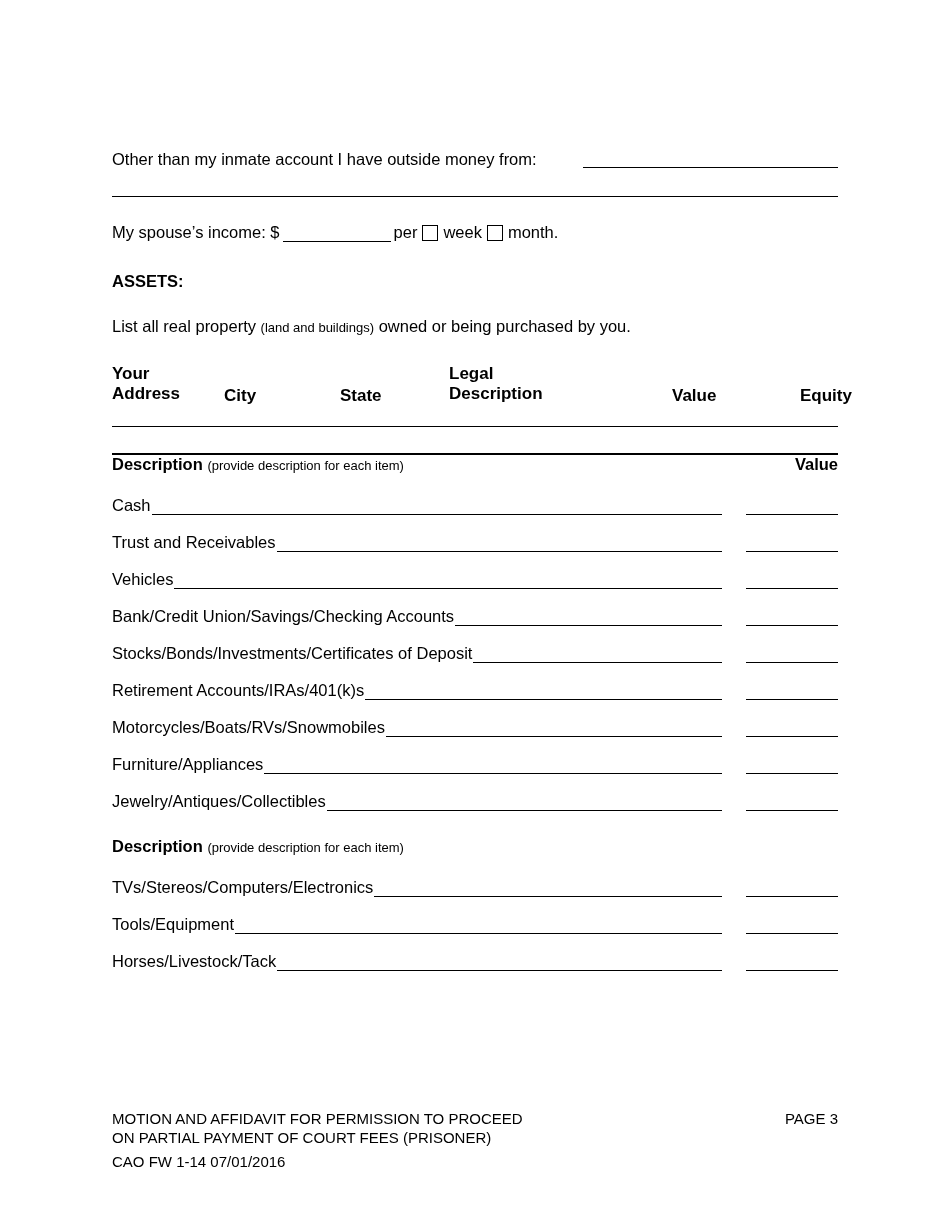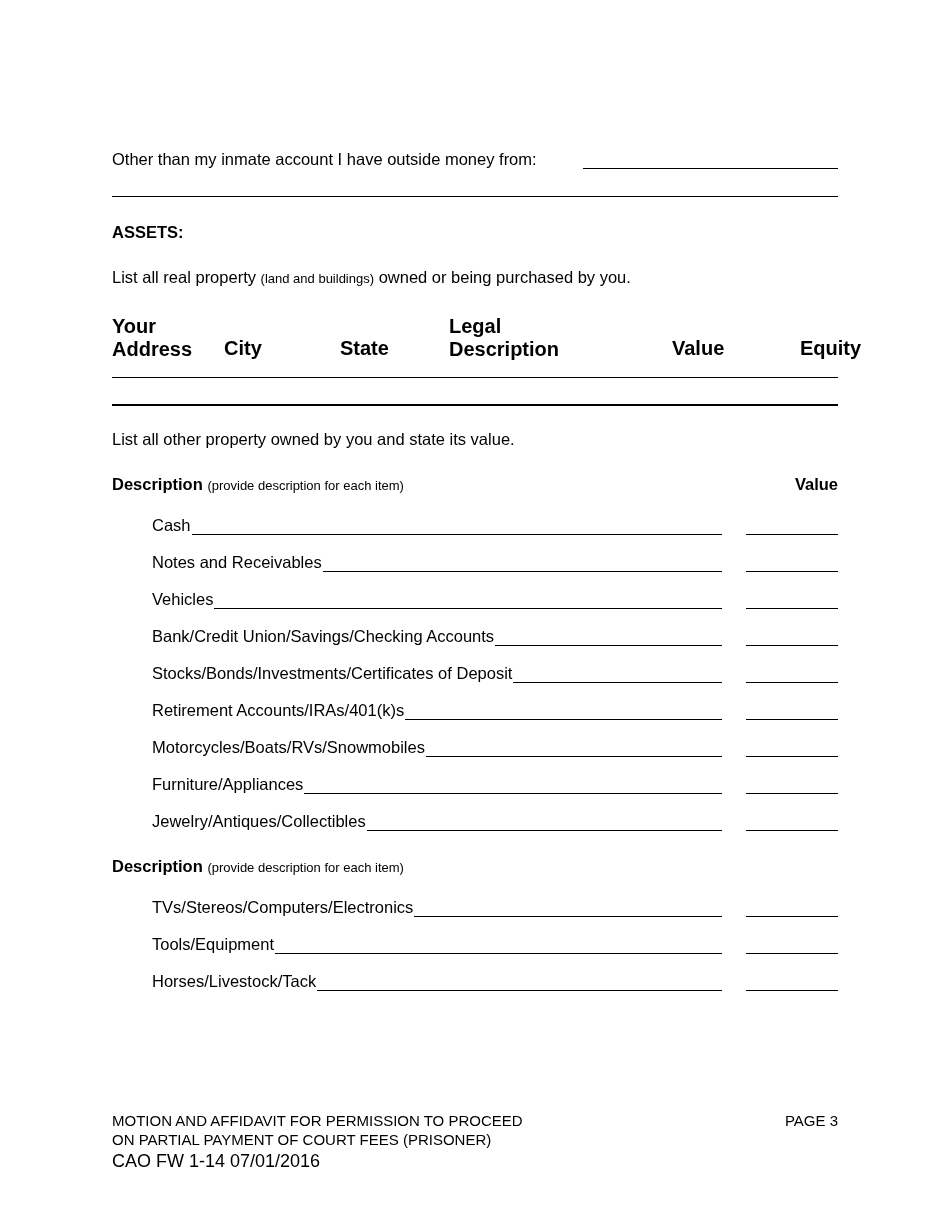--- a/index.html
+++ b/index.html
@@ -14,21 +14,21 @@
   .page {
     position: relative;
     width: 950px;
     height: 1230px;
     background: #ffffff;
     box-sizing: border-box;
     padding: 150px 112px 0 112px;
   }
   .line-row {
     display: flex;
-    align-items: center;
+    align-items: flex-start;
     font-size: 16.5px;
     line-height: 1.2;
     gap: 42px;
   }
   .txt { white-space: pre; }
   .fill {
     flex: 1 1 auto;
     border-bottom: 1.6px solid #000;
     height: 17px;
     margin-left: 4px;
@@ -73,21 +73,21 @@
     font-size: 16.5px;
     margin-bottom: 28px;
   }
   .small { font-size: 13px; text-align: center; }
 
   
   .rp-head {
     position: relative;
     height: 44px;
     font-weight: bold;
-    font-size: 20px;
+    font-size: 17px;
   }
   .rp-head span { position: absolute; white-space: pre; }
   .rp-rule {
     border-bottom: 1.4px solid #000;
     width: 100%;
     margin-top: 18px;
   }
   .rp-rule2 {
     border-bottom: 2.2px solid #000;
     width: 100%;
@@ -109,21 +109,21 @@
   }
   .desc-head b { font-weight: bold; }
 
   
   .item {
     display: flex;
     align-items: flex-end;
     font-size: 16.5px;
     margin-bottom: 18px;
   }
-  .item .label { white-space: pre; margin-left: 40px; }
+  .item .label { white-space: pre; }
   .item .lead {
     flex: 1 1 auto;
     border-bottom: 1.6px solid #000;
     height: 16px;
     margin-left: 1px;
   }
   .item .valbox {
     flex: 0 0 92px;
     border-bottom: 1.6px solid #000;
     height: 16px;
@@ -142,73 +142,81 @@
     right: 112px;
     bottom: 58px;
     display: flex;
     justify-content: space-between;
     align-items: flex-start;
     font-size: 15px;
     gap: 20px;
   }
   .footer .left-block { line-height: 1.25; }
   .footer .form-code {
-    font-size: 18px;
-    margin-top: 0;
+    font-size: 15px;
+    margin-top: 6px;
   }
   .footer .page-no { font-size: 15px; }
 </style>
 </head>
 <body>
 
 <div class="page">
 
   <div class="line-row intro-line1">
     <span class="txt">Other than my inmate account I have outside money from:</span>
     <span class="fill"></span>
   </div>
 
   <div class="rule-full intro-rule"></div>
 
+  <div class="spouse-row">
+    <span class="txt">My spouse’s income: $</span>
+    <span class="blank-short"></span>
+    <span class="txt">per</span>
+    <span class="cbox"></span>
+    <span class="txt">week</span>
+    <span class="cbox"></span>
+    <span class="txt">month.</span>
+  </div>
 
   <div class="h-bold">ASSETS:</div>
 
   <div class="instruct">
     <span>List all real property </span><span class="small">(land and buildings)</span><span> owned or being purchased by you.</span>
   </div>
 
   <div class="rp-head">
     <span style="left:0px;  top:0px;">Your<br>Address</span>
     <span style="left:112px;top:22px;">City</span>
     <span style="left:228px;top:22px;">State</span>
     <span style="left:337px;top:0px;">Legal<br>Description</span>
     <span style="left:560px;top:22px;">Value</span>
     <span style="left:688px;top:22px;text-align:right;">Equity</span>
   </div>
 
   <div class="rp-rule"></div>
   <div class="rp-rule2"></div>
 
-  <div class="instruct2">List all other property owned by you and state its value.</div>
 
   <div class="desc-head">
     <span>
       <b>Description</b>
       <span class="small">(provide description for each item)</span>
     </span>
     <b>Value</b>
   </div>
 
   <div class="item">
     <span class="label">Cash</span>
     <span class="lead"></span>
     <span class="valbox"></span>
   </div>
   <div class="item">
-    <span class="label">Notes and Receivables</span>
+    <span class="label">Trust and Receivables</span>
     <span class="lead"></span>
     <span class="valbox"></span>
   </div>
   <div class="item">
     <span class="label">Vehicles</span>
     <span class="lead"></span>
     <span class="valbox"></span>
   </div>
   <div class="item">
     <span class="label">Bank/Credit Union/Savings/Checking Accounts</span>

